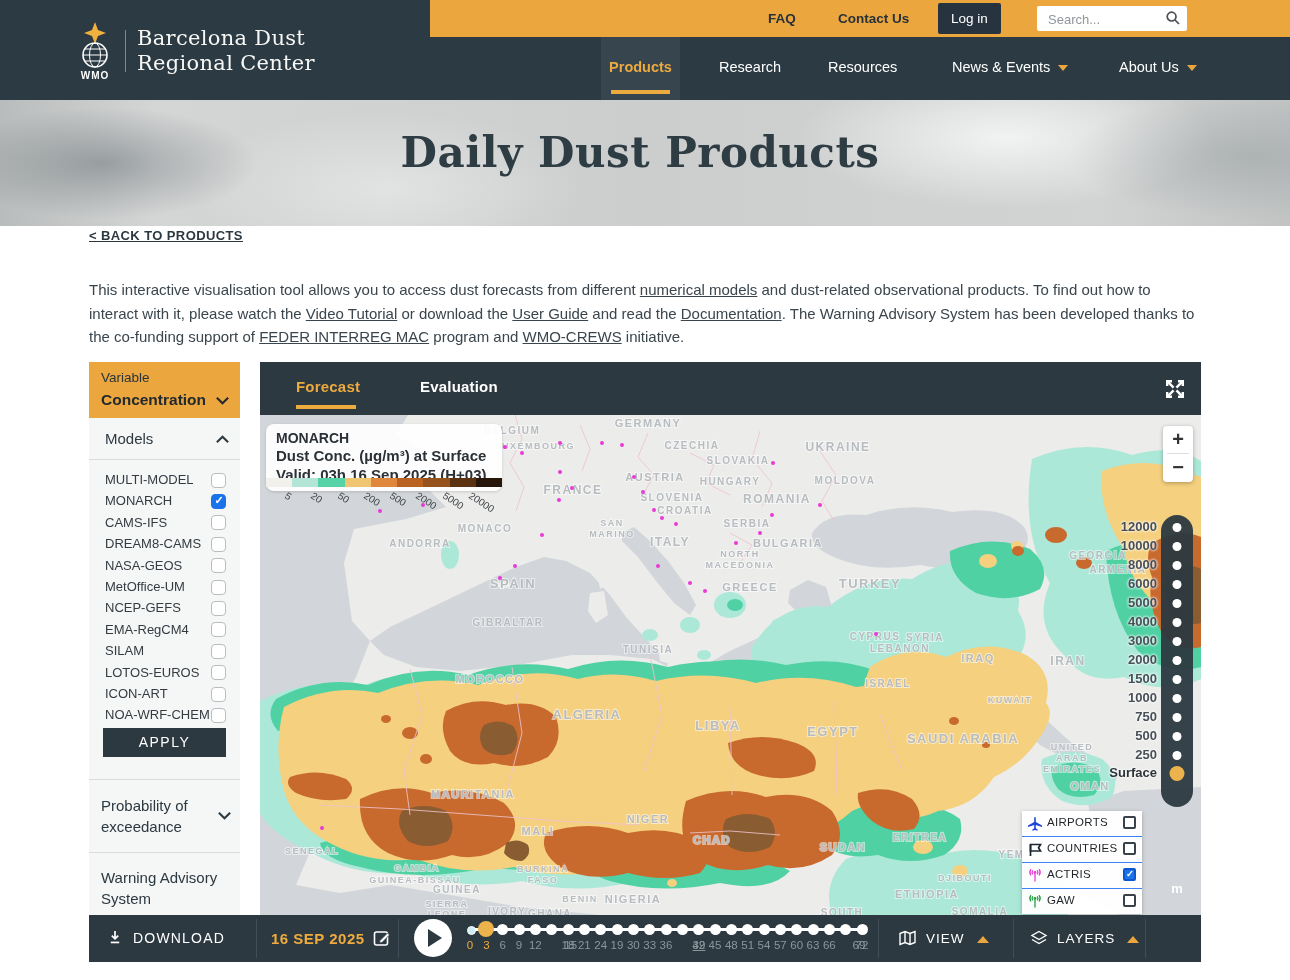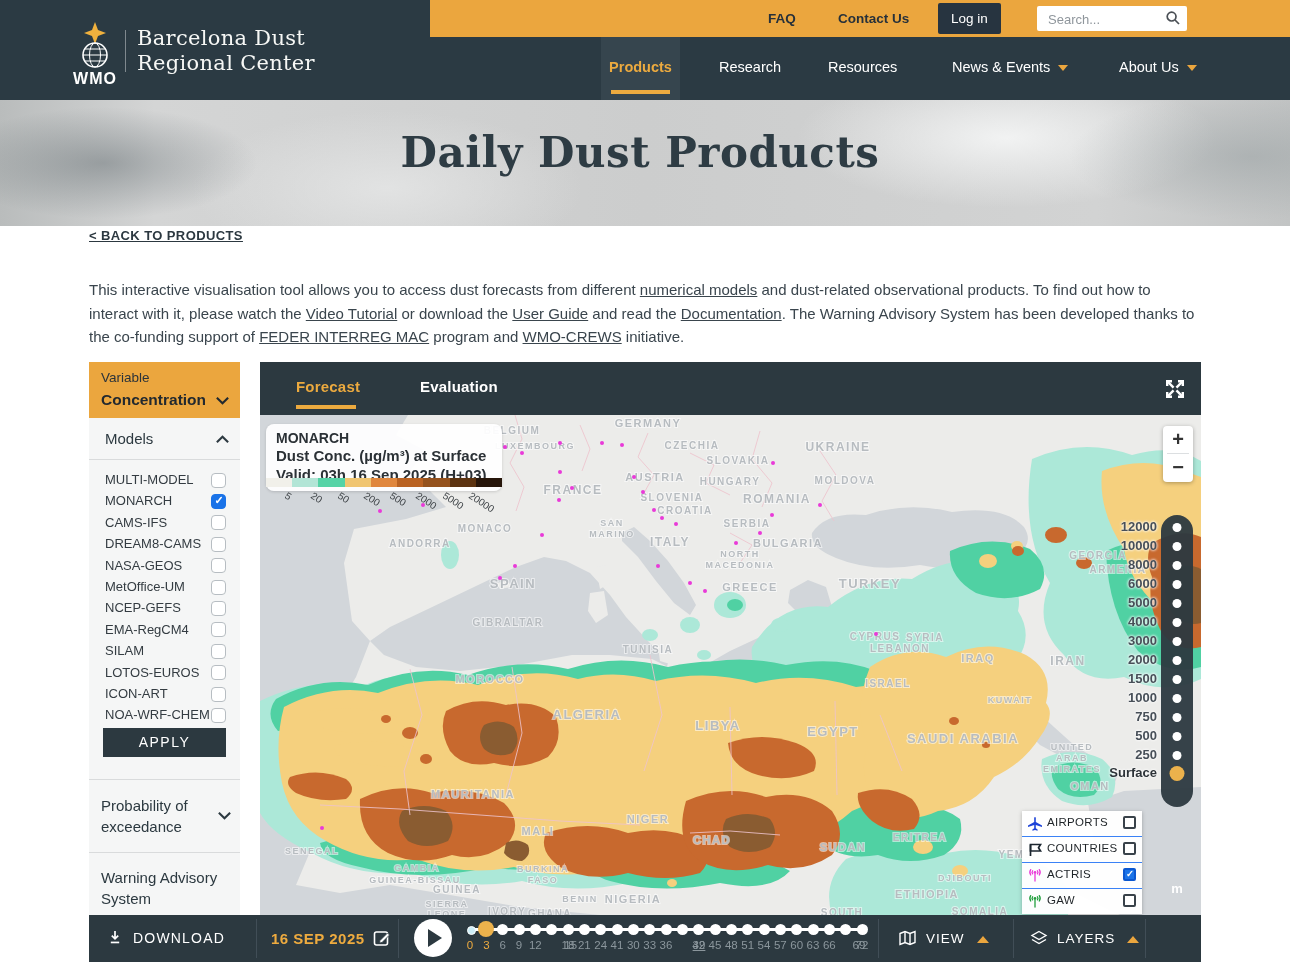--- a/index.html
+++ b/index.html
@@ -9,21 +9,21 @@
   
   #header{position:absolute;left:0;top:0;width:1290px;height:100px;background:#2b3a43;}
   #goldbar{position:absolute;left:430px;top:0;width:860px;height:37px;background:#eba63e;}
   .topbar-link{position:absolute;top:0;height:37px;line-height:37px;font-size:13.5px;font-weight:600;color:#27313a;cursor:pointer;}
   #login-btn{position:absolute;top:3px;height:31px;line-height:31px;background:#273440;color:#fff;font-size:13.5px;padding:0 13px;border-radius:2px;cursor:pointer;}
   #search-box{position:absolute;left:1037px;top:6px;width:150px;height:25px;background:#fff;border-radius:2px;}
   #search-box input{width:118px;height:21px;border:0;outline:0;margin:2px 0 0 9px;font-size:13px;color:#202124;font-family:"Liberation Sans",sans-serif;background:transparent;}
   #search-box input::placeholder{color:#8f969c;}
   #search-icon{position:absolute;right:6px;top:4px;}
   .logo-wrap{position:absolute;left:72px;top:22px;width:46px;height:58px;text-align:center;}
-  .logo-org{color:#fff;font-size:16px;font-weight:700;letter-spacing:1px;margin-top:-2px;}
+  .logo-org{color:#fff;font-size:10px;font-weight:700;letter-spacing:1px;margin-top:-2px;}
   #logo-divider{position:absolute;left:125px;top:30px;width:1px;height:42px;background:rgba(255,255,255,.4);}
   #brand{position:absolute;left:137px;top:26px;color:#f6f7f5;font-family:"DejaVu Serif","Liberation Serif",serif;font-size:21px;line-height:25px;font-weight:500;letter-spacing:.3px;}
   .nav-item{position:absolute;top:37px;height:63px;line-height:60px;color:#fff;font-size:14.5px;font-weight:500;cursor:pointer;}
   #nav-products{left:601px;width:79px;background:#36454e;text-align:center;color:#ecaa3f;font-weight:700;}
   #nav-products .underline{position:absolute;left:10px;right:10px;bottom:6px;height:4px;background:#ecaa3f;}
   .nav-caret{display:inline-block;width:0;height:0;border-left:5px solid transparent;border-right:5px solid transparent;border-top:6px solid #eba63e;margin-left:8px;vertical-align:middle;}
 
   
   #hero{position:absolute;left:0;top:100px;width:1290px;height:126px;
     background:
@@ -614,21 +614,21 @@
         <div class="tl-label" style="left: 54.3333px;">12</div>
         <div class="tl-dot" style="height: 11px; width: 11px; left: 76.1667px; top: 8.5px;"></div>
         <div class="tl-label" style="left: 70.6667px; margin-left: 19px;">15</div>
         <div class="tl-dot" style="height: 11px; width: 11px; left: 92.5px; top: 8.5px;"></div>
         <div class="tl-label" style="left: 87px;">18</div>
         <div class="tl-dot" style="height: 11px; width: 11px; left: 108.833px; top: 8.5px;"></div>
         <div class="tl-label" style="left: 103.333px;">21</div>
         <div class="tl-dot" style="height: 11px; width: 11px; left: 125.167px; top: 8.5px;"></div>
         <div class="tl-label" style="left: 119.667px;">24</div>
         <div class="tl-dot" style="height: 11px; width: 11px; left: 141.5px; top: 8.5px;"></div>
-        <div class="tl-label" style="left: 136px;">41</div>
+        <div class="tl-label" style="left: 136px;">19</div>
         <div class="tl-dot" style="height: 11px; width: 11px; left: 157.833px; top: 8.5px;"></div>
         <div class="tl-label" style="left: 152.333px;">30</div>
         <div class="tl-dot" style="height: 11px; width: 11px; left: 174.167px; top: 8.5px;"></div>
         <div class="tl-label" style="left: 168.667px;">33</div>
         <div class="tl-dot" style="height: 11px; width: 11px; left: 190.5px; top: 8.5px;"></div>
         <div class="tl-label" style="left: 185px;">36</div>
         <div class="tl-dot" style="height: 11px; width: 11px; left: 206.833px; top: 8.5px;"></div>
         <div class="tl-label" style="left: 218px; text-decoration: underline;">39</div>
         <div class="tl-dot" style="height: 11px; width: 11px; left: 223.167px; top: 8.5px;"></div>
         <div class="tl-label" style="left: 217.667px;">42</div>

